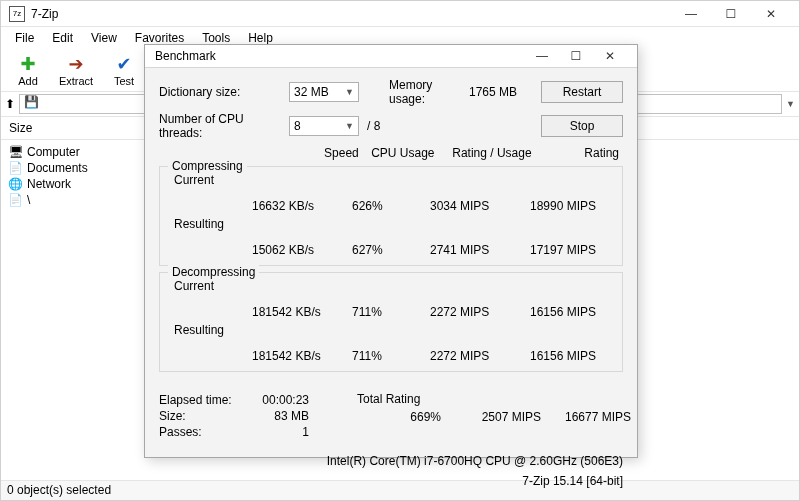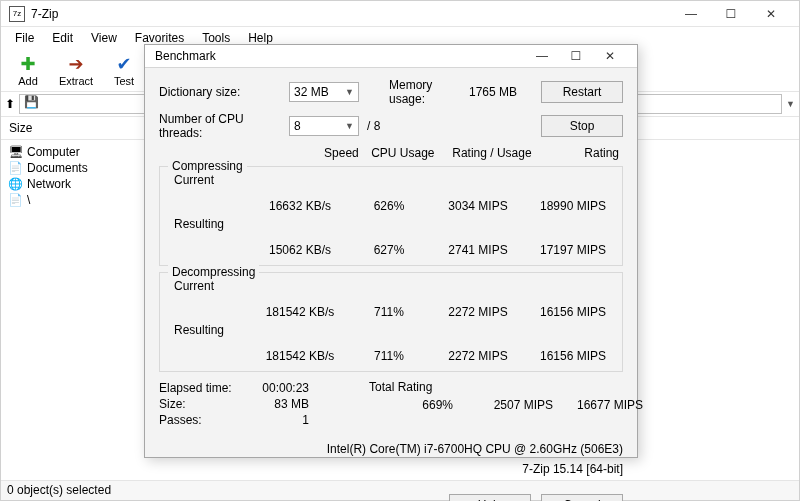--- a/index.html
+++ b/index.html
@@ -69,26 +69,26 @@
 .grid-head { display: flex; margin-top: 6px; font-size: 12px;}
 .grid-head .gh { text-align: right; }
 .gh-speed { width: 118px; padding-right: 4px; }
 .gh-cpu { width: 78px; padding-right: 4px; }
 .gh-ru { width: 100px; padding-right: 4px; }
 .gh-r { width: 90px; padding-right: 4px; }
 .group { border: 1px solid #d8d8d8; margin: 6px 0; padding: 4px 0 6px 0; position: relative; }
 .group-title { position: absolute; top: -8px; left: 8px; background: #f3f3f3; padding: 0 4px; }
 .grow { display: flex; padding: 2px 0 2px 14px; }
 .grow .gl { width: 78px; }
-.grow .gv { text-align: center; padding-right: 4px; margin-top: 26px; }
+.grow .gv { text-align: left; padding-right: 4px; margin-top: 26px; }
 .gv-speed { width: 100px; }
 .gv-cpu { width: 78px; }
 .gv-ru { width: 100px; }
 .gv-r { width: 90px; }
-.summary { display: flex; gap: 36px; margin-top: 8px; }
+.summary { display: flex; gap: 24px; margin-top: 20px; }
 .sum-left { width: 158px; }
 .sum-left .srow { display: flex; padding: 1px 0; }
 .sum-left .sl { width: 88px; }
 .sum-left .sv { text-align: right; width: 62px; }
 .sum-right { flex: 1; display: flex; flex-direction: column; }
 .sum-right .tot-label { padding-left: 24px; }
 .sum-right .tot-row { display: flex; padding-top: 4px; }
 .sum-right .tv { text-align: right; }
 .cpu-line { text-align: right; margin-top: 14px; font-size: 12px; }
 .ver-line { text-align: right; margin-top: 6px; font-size: 12px; }

